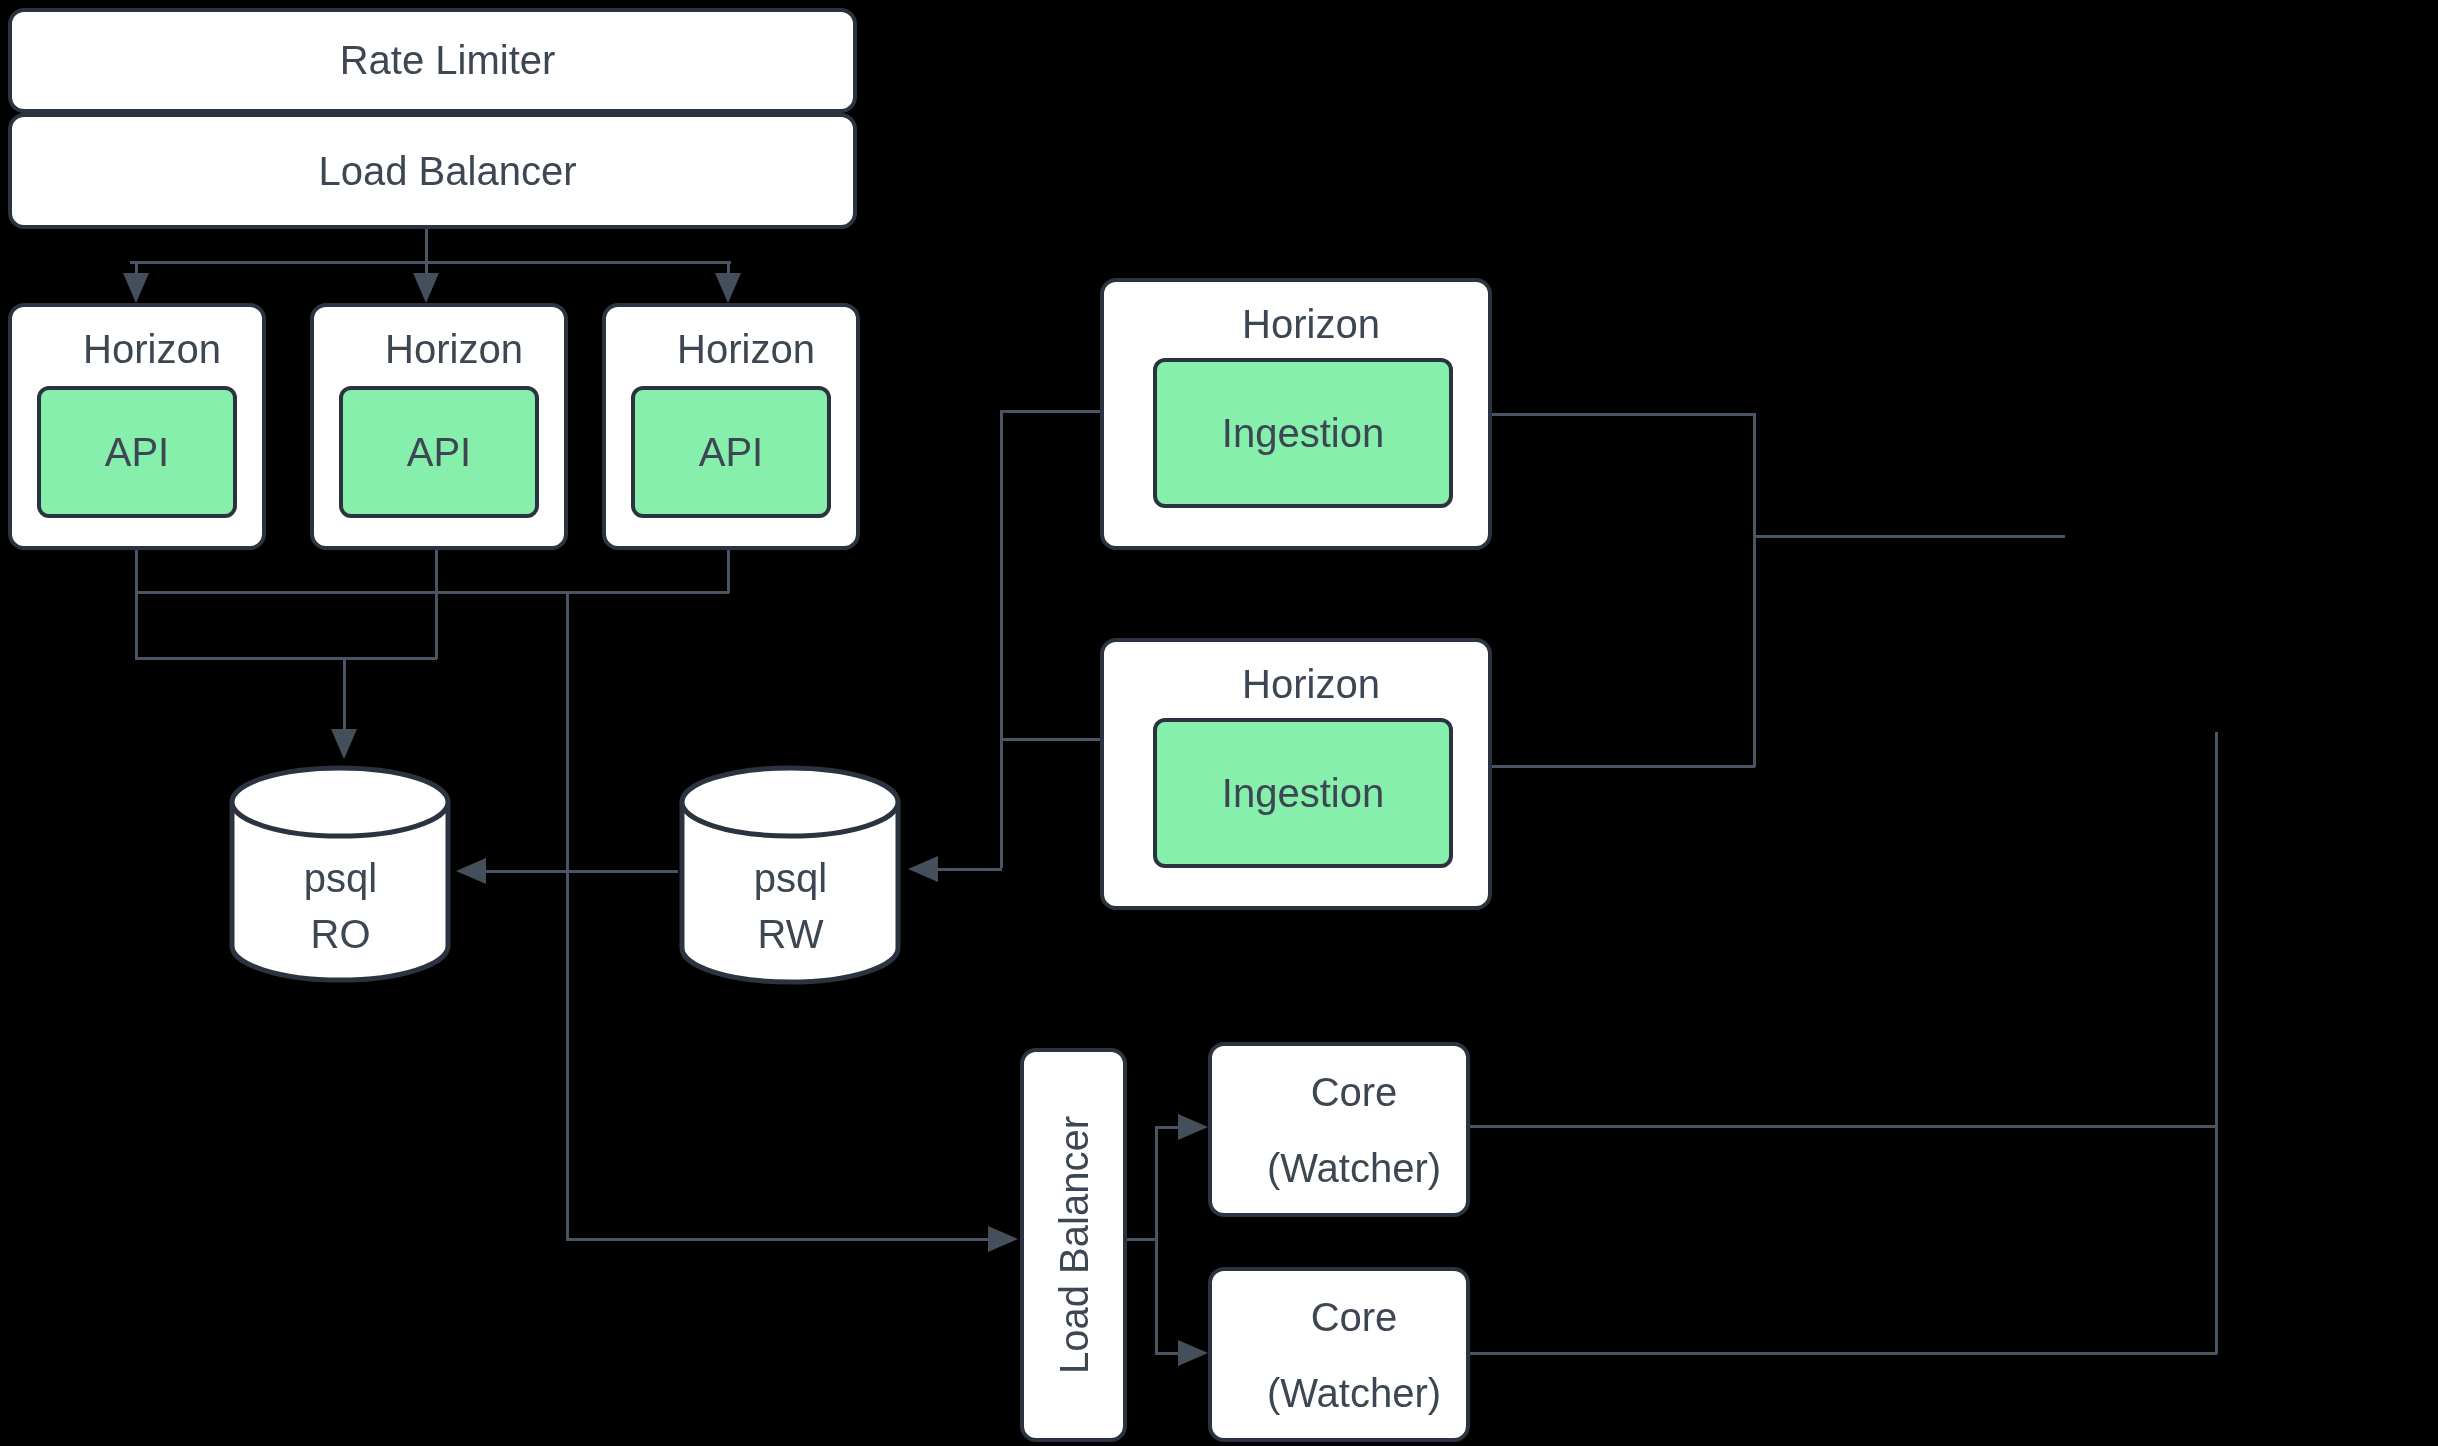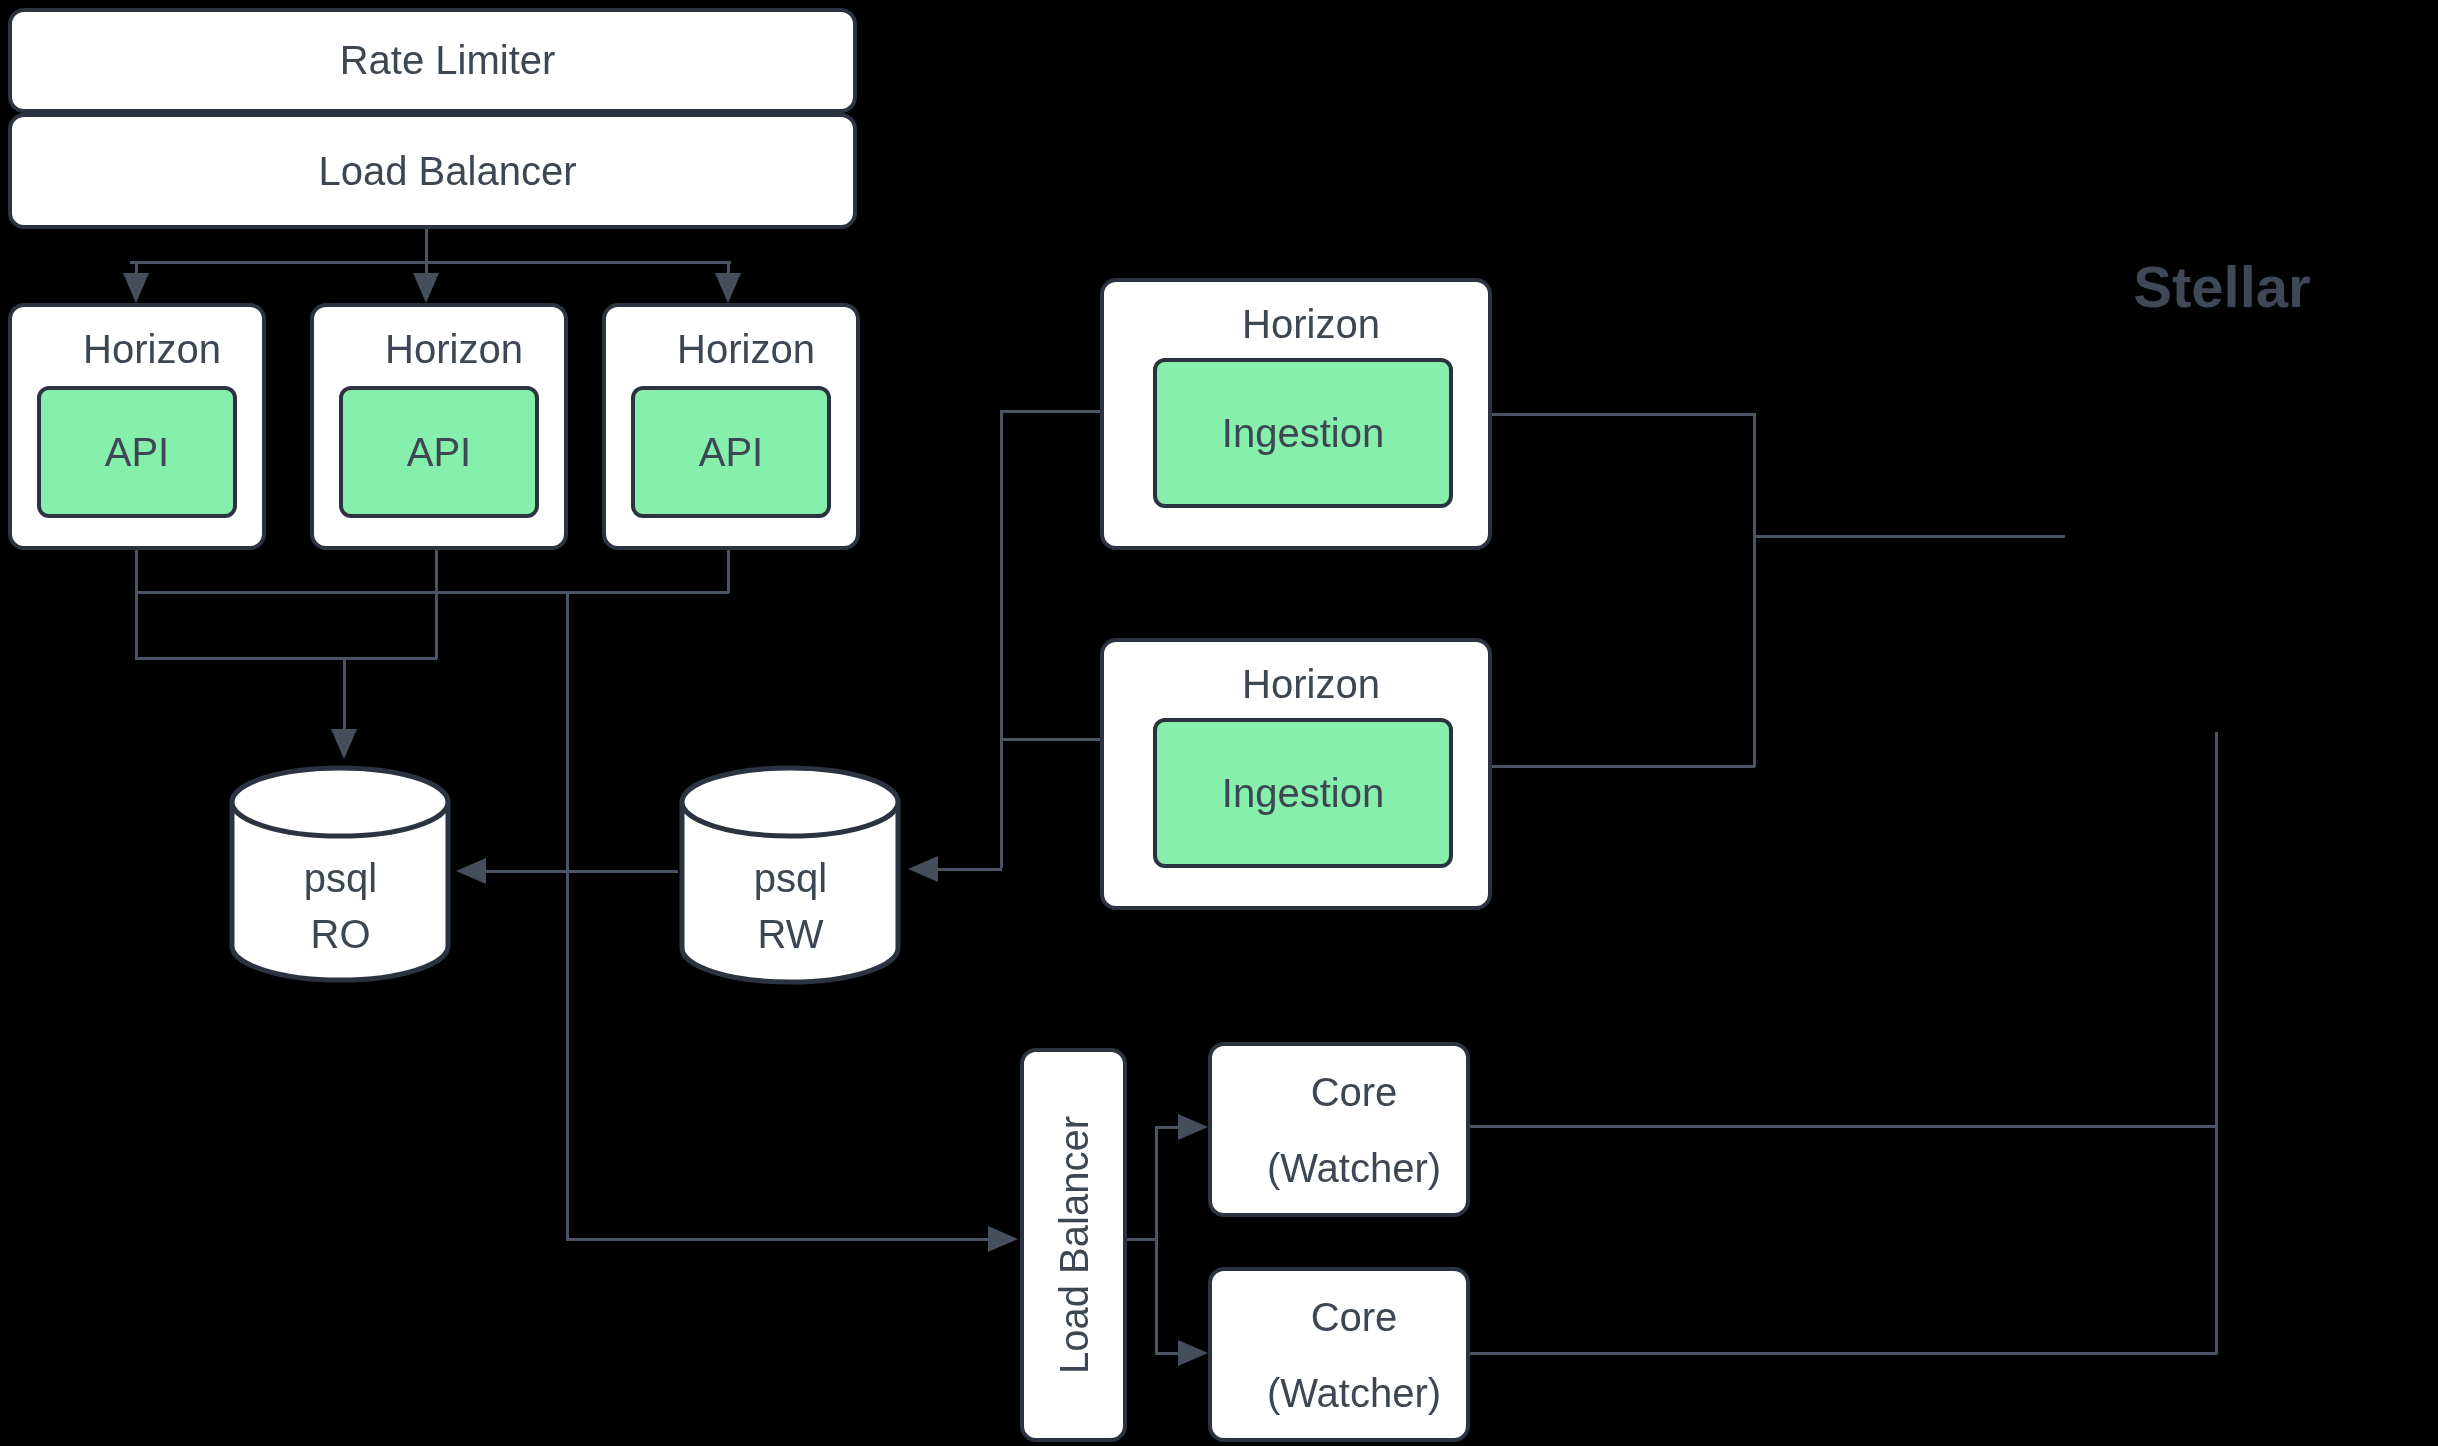--- a/index.html
+++ b/index.html
@@ -141,21 +141,20 @@
       <span>Ingestion</span>
     </div>
   </div>
 
   <div class="line h" style="left:1492px;top:413px;width:263px;"></div>
   <div class="line v" style="left:1753px;top:413px;height:354px;"></div>
   <div class="line h" style="left:1492px;top:765px;width:263px;"></div>
   <div class="line h" style="left:1753px;top:535px;width:312px;"></div>
 
   <div class="network-label">
-    <div>Stellar</div>
   </div>
 
   <div class="node" style="left:1020px;top:1048px;width:107px;height:394px;">
     <span class="vlabel">Load Balancer</span>
   </div>
 
   <div class="line h" style="left:1127px;top:1238px;width:30px;"></div>
   <div class="line v" style="left:1155px;top:1126px;height:228px;"></div>
   <div class="line h" style="left:1155px;top:1126px;width:23px;"></div>
   <div class="line h" style="left:1155px;top:1352px;width:23px;"></div>

